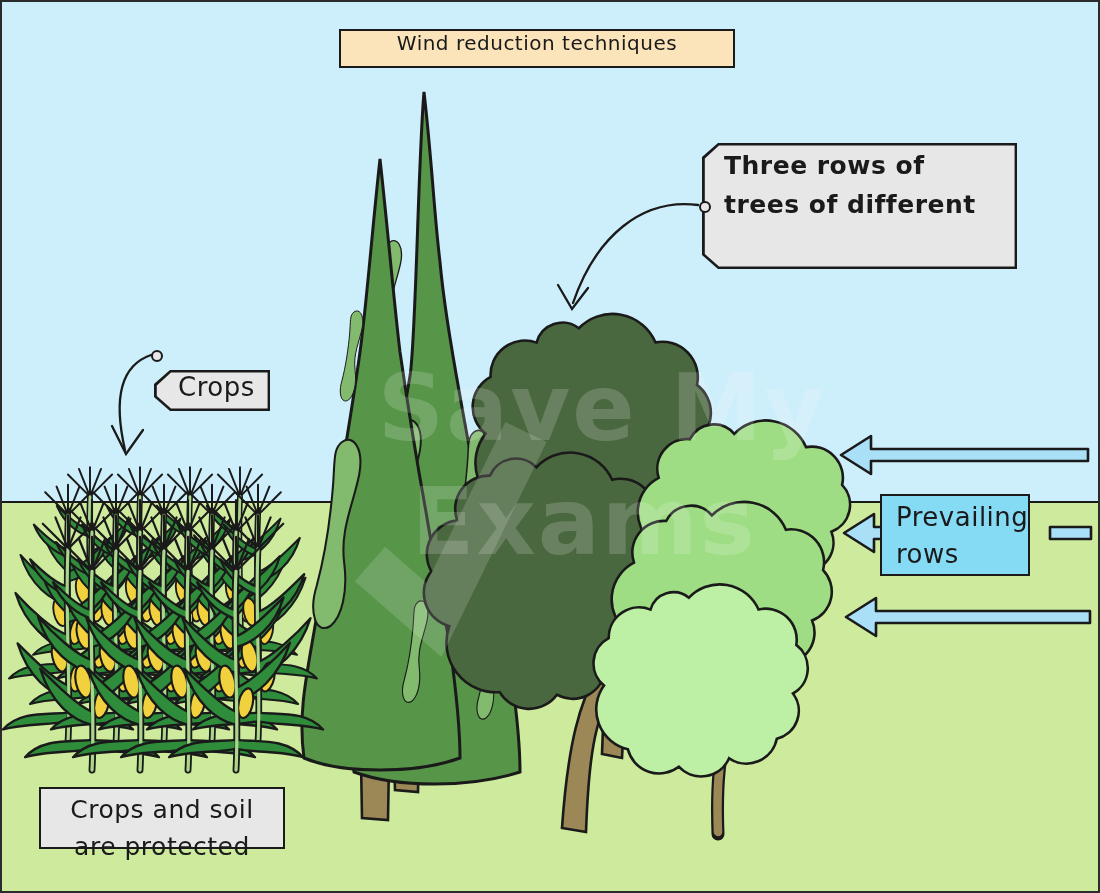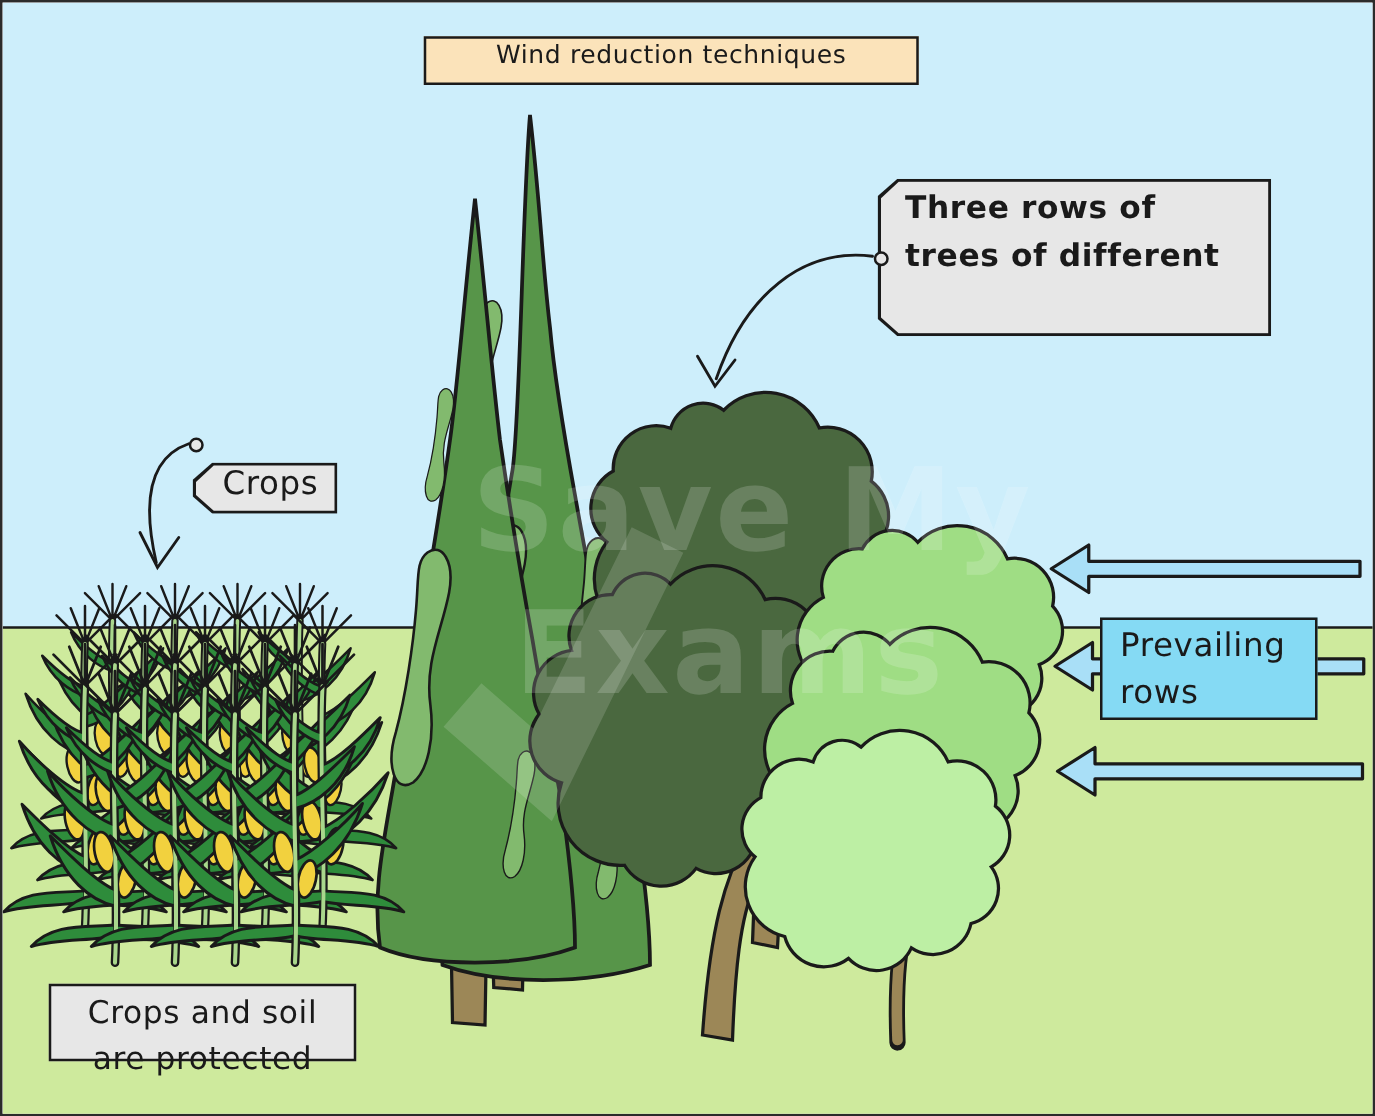--- a/index.html
+++ b/index.html
@@ -22,21 +22,21 @@
   .stalk-under{fill:none;stroke:#1a1a1a;stroke-width:6.4;stroke-linecap:round;}
   .stalk-over{fill:none;stroke:var(--corn_stalk);stroke-width:3;stroke-linecap:round;}
   .tassel{fill:none;stroke:#1a1a1a;stroke-width:2.1;stroke-linecap:round;}
   .wm{opacity:.17;fill:#fff;font-weight:bold;}
   .wmtext{font-size:92px;letter-spacing:2px;}
   
   .box{position:absolute;box-sizing:border-box;border:2.4px solid #1a1a1a;
        color:#1a1a1a;letter-spacing:.5px;}
   #title-box{left:337px;top:27px;width:396px;height:39px;background:var(--title_fill);
        font-size:20px;display:flex;justify-content:center;}
-  #wind-box{left:878px;top:492px;width:174px;height:82px;background:var(--wind_fill);
+  #wind-box{left:878px;top:492px;width:150px;height:82px;background:var(--wind_fill);
        font-size:26px;line-height:37px;padding:3px 0 0 14px;}
   #protected-box{left:37px;top:785px;width:246px;height:62px;background:var(--tag_fill);
        font-size:25px;line-height:37px;text-align:center;padding-top:2px;}
   .tag{position:absolute;background:#1a1a1a;
        clip-path:polygon(16px 0,100% 0,100% 100%,16px 100%,0 calc(100% - 14px),0 14px);}
   .tag-inner{position:absolute;inset:0;background:var(--tag_fill);color:#1a1a1a;
        clip-path:polygon(17px 2.4px,calc(100% - 2.4px) 2.4px,calc(100% - 2.4px) calc(100% - 2.4px),17px calc(100% - 2.4px),2.8px calc(100% - 15px),2.8px 15.5px);
        letter-spacing:.5px;}
   #trees-tag{left:700px;top:141px;width:315px;height:126px;}
   #trees-tag .tag-inner{font-size:25px;line-height:39px;padding:3px 0 0 22px;font-weight:bold;}

